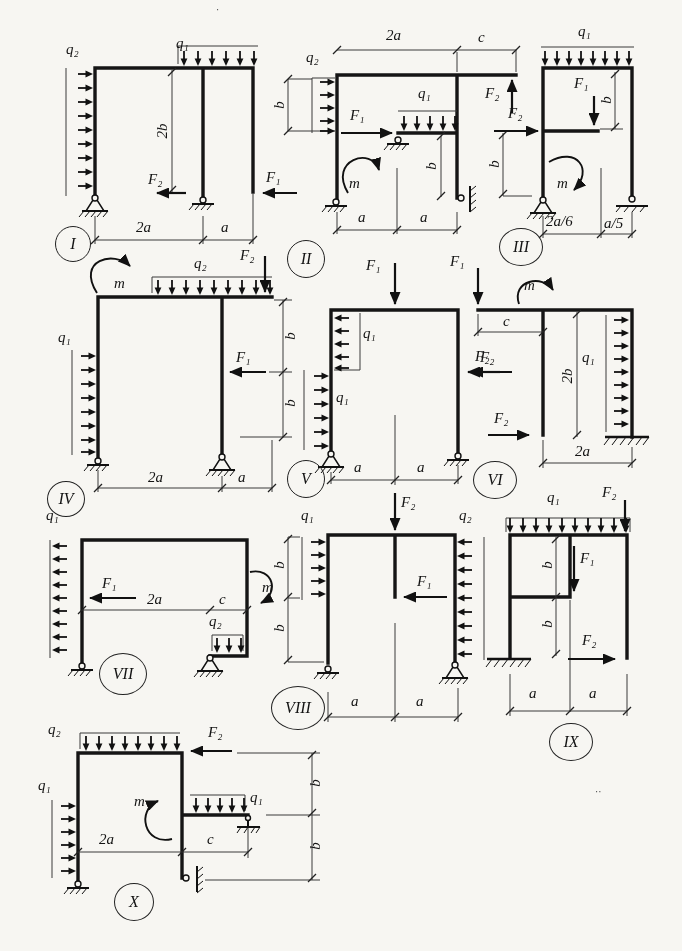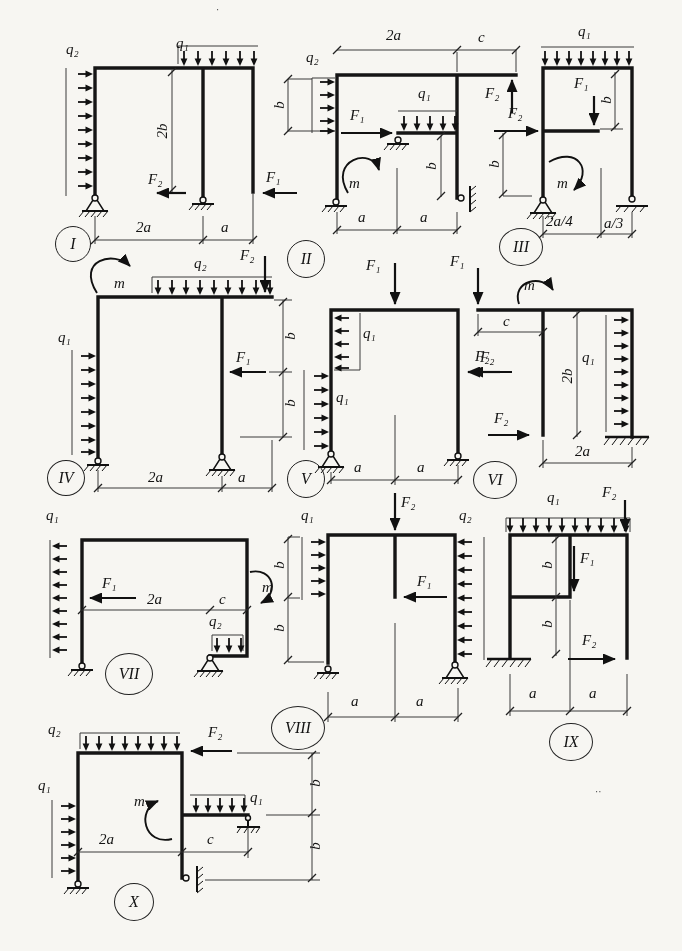--- a/index.html
+++ b/index.html
@@ -315,34 +315,34 @@
   <span class="lb" style="left:358px;top:210px">a</span>
   <span class="lb" style="left:420px;top:210px">a</span>
   <span class="circ" style="left:287px;top:240px;width:36px;height:36px">II</span>
 
   <span class="lb" style="left:578px;top:24px">q₁</span>
   <span class="lb" style="left:508px;top:106px">F₂</span>
   <span class="lb" style="left:574px;top:76px">F₁</span>
   <span class="lb rot" style="left:606px;top:100px">b</span>
   <span class="lb rot" style="left:494px;top:164px">b</span>
   <span class="lb" style="left:557px;top:176px">m</span>
-  <span class="lb" style="left:546px;top:214px">2a/4</span>
-  <span class="lb" style="left:604px;top:216px">a/3</span>
+  <span class="lb" style="left:546px;top:214px">2a/6</span>
+  <span class="lb" style="left:604px;top:216px">a/5</span>
   <span class="circ" style="left:499px;top:228px;width:42px;height:36px">III</span>
 
   <span class="lb" style="left:114px;top:276px">m</span>
   <span class="lb" style="left:194px;top:256px">q₂</span>
   <span class="lb" style="left:240px;top:248px">F₂</span>
   <span class="lb" style="left:58px;top:330px">q₁</span>
   <span class="lb" style="left:236px;top:350px">F₁</span>
   <span class="lb rot" style="left:290px;top:336px">b</span>
   <span class="lb rot" style="left:290px;top:403px">b</span>
   <span class="lb" style="left:148px;top:470px">2a</span>
   <span class="lb" style="left:238px;top:470px">a</span>
-  <span class="circ" style="left:47px;top:460px;width:36px;height:34px">IV</span>
+  <span class="circ" style="left:47px;top:481px;width:36px;height:34px">IV</span>
 
   <span class="lb" style="left:366px;top:258px">F₁</span>
   <span class="lb" style="left:363px;top:326px">q₁</span>
   <span class="lb" style="left:336px;top:390px">q₁</span>
   <span class="lb" style="left:480px;top:350px">F₂</span>
   <span class="lb" style="left:354px;top:460px">a</span>
   <span class="lb" style="left:417px;top:460px">a</span>
   <span class="circ" style="left:287px;top:460px;width:36px;height:36px">V</span>
 
   <span class="lb" style="left:450px;top:254px">F₁</span>
@@ -354,31 +354,31 @@
   <span class="lb rot" style="left:567px;top:376px">2b</span>
   <span class="lb" style="left:575px;top:444px">2a</span>
   <span class="circ" style="left:473px;top:461px;width:42px;height:36px">VI</span>
 
   <span class="lb" style="left:46px;top:508px">q₁</span>
   <span class="lb" style="left:102px;top:576px">F₁</span>
   <span class="lb" style="left:147px;top:592px">2a</span>
   <span class="lb" style="left:219px;top:592px">c</span>
   <span class="lb" style="left:262px;top:580px">m</span>
   <span class="lb" style="left:209px;top:614px">q₂</span>
-  <span class="circ" style="left:105px;top:653px;width:46px;height:40px">VII</span>
+  <span class="circ" style="left:99px;top:653px;width:46px;height:40px">VII</span>
 
   <span class="lb" style="left:401px;top:495px">F₂</span>
   <span class="lb" style="left:301px;top:508px">q₁</span>
   <span class="lb" style="left:459px;top:508px">q₂</span>
   <span class="lb" style="left:417px;top:574px">F₁</span>
   <span class="lb rot" style="left:279px;top:565px">b</span>
   <span class="lb rot" style="left:279px;top:628px">b</span>
   <span class="lb" style="left:351px;top:694px">a</span>
   <span class="lb" style="left:416px;top:694px">a</span>
-  <span class="circ" style="left:271px;top:706px;width:52px;height:42px">VIII</span>
+  <span class="circ" style="left:271px;top:686px;width:52px;height:42px">VIII</span>
 
   <span class="lb" style="left:547px;top:490px">q₁</span>
   <span class="lb" style="left:602px;top:485px">F₂</span>
   <span class="lb" style="left:580px;top:551px">F₁</span>
   <span class="lb rot" style="left:547px;top:565px">b</span>
   <span class="lb rot" style="left:547px;top:624px">b</span>
   <span class="lb" style="left:582px;top:633px">F₂</span>
   <span class="lb" style="left:529px;top:686px">a</span>
   <span class="lb" style="left:589px;top:686px">a</span>
   <span class="circ" style="left:549px;top:723px;width:42px;height:36px">IX</span>

